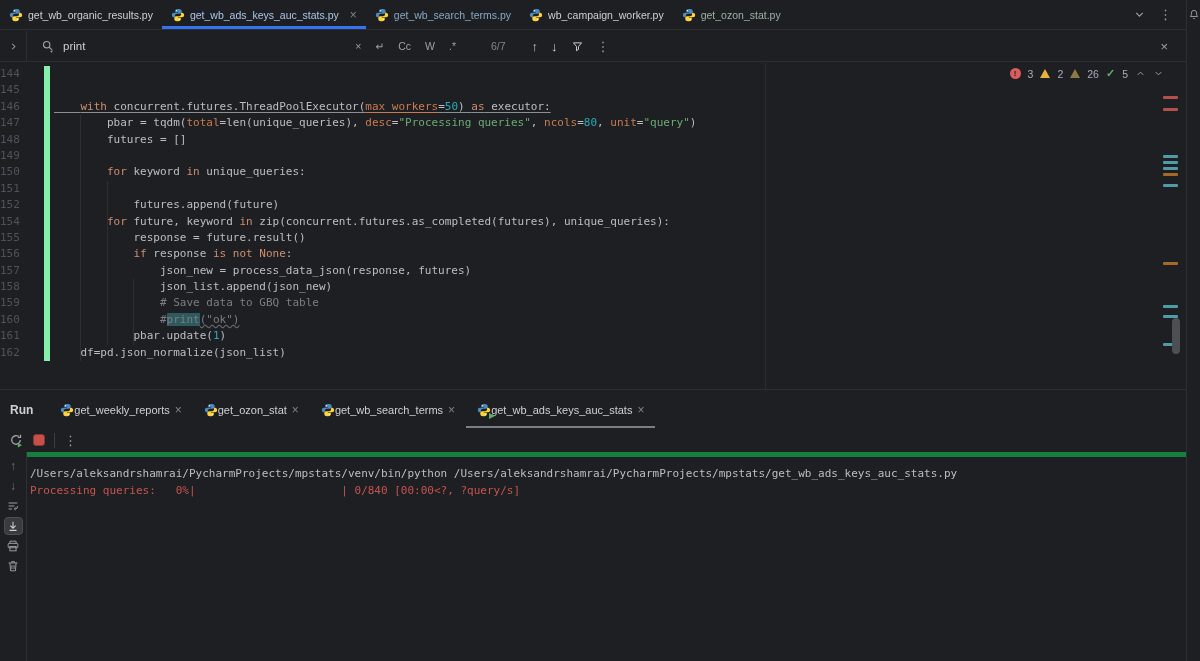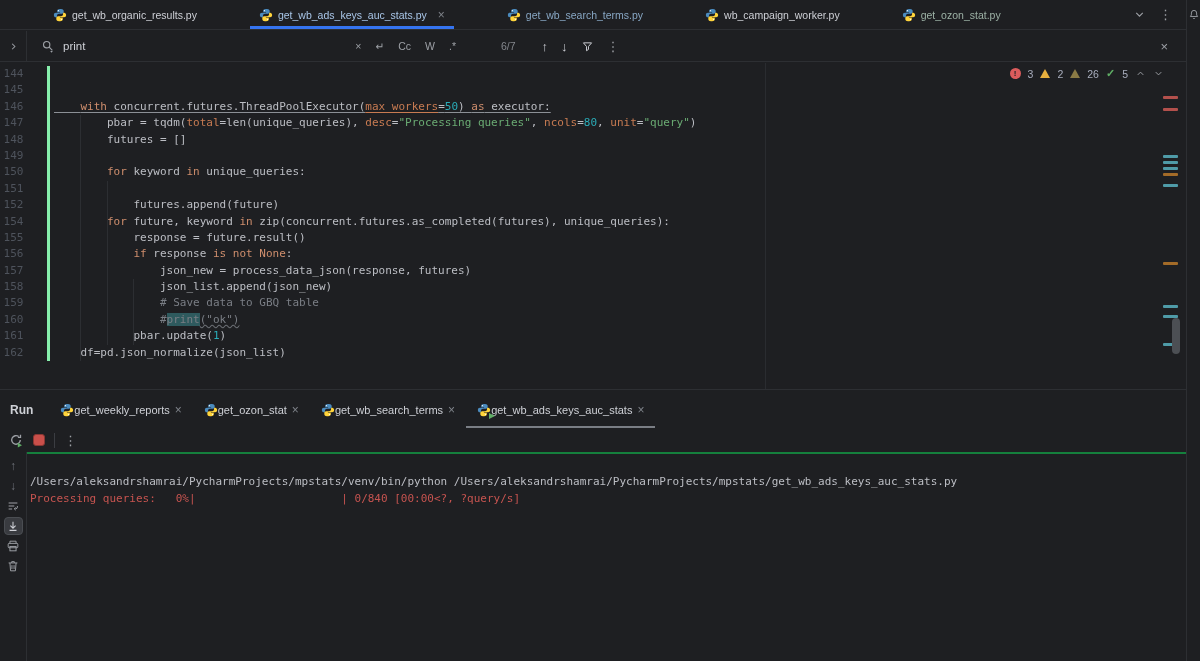--- a/index.html
+++ b/index.html
@@ -5,51 +5,51 @@
   * { margin:0; padding:0; box-sizing:border-box; }
   html,body { width:1200px; height:661px; overflow:hidden; background:#1e1f22;
               font-family:"Liberation Sans", sans-serif; }
   .ide { position:relative; width:1200px; height:661px; background:#1e1f22; color:#bcbec4; }
 
   
   .tabbar { position:absolute; left:0; top:0; width:1186px; height:30px;
             display:flex; align-items:stretch; border-bottom:1px solid #2d2f33; overflow:hidden; }
   .tabs { display:flex; align-items:stretch; flex:1; overflow:hidden; white-space:nowrap; }
   .tab { display:flex; align-items:center; gap:5px; padding:0 9px; font-size:10.5px;
-         color:#9da0a6; position:relative; cursor:default;margin-left:44px; }
+         color:#9da0a6; position:relative; cursor:default; }
   .tab.active { box-shadow: inset 0 -3px 0 #3574f0; }
   .tab-close { color:#7f838a; font-size:12px; margin-left:6px; line-height:1; }
   .tabbar-right { display:flex; align-items:center; gap:13px; padding:0 14px 0 6px; color:#9da0a6; }
   .glyph { font-size:13px; color:#9da0a6; line-height:1; }
 
   
   .right-strip { position:absolute; right:0; top:0; width:14px; height:661px;
                  border-left:1px solid #2d2f33; background:#1e1f22; }
   .right-strip svg { display:block; margin:8px auto 0 auto; }
 
   
   .searchbar { position:absolute; left:0; top:31px; width:1186px; height:31px;
                display:flex; align-items:center; border-bottom:1px solid #2d2f33; background:#1e1f22; }
   .sb-expand { width:26px; display:flex; justify-content:center; align-items:center; }
   .sb-sep { width:1px; height:31px; background:#2d2f33; }
   .search-field { display:flex; align-items:center; width:432px; padding-left:14px; gap:8px; }
   .search-input { flex:1; background:transparent; border:none; outline:none; color:#ced0d6;
                   font-size:11.5px; font-family:"Liberation Sans",sans-serif; }
   .sb-opt { font-size:10.5px; color:#9da0a6; padding:0 3px; }
-  .sb-count { font-size:10.5px; color:#84878d; margin-left:42px; }
+  .sb-count { font-size:10.5px; color:#84878d; margin-left:32px; }
   .sb-nav { display:flex; align-items:center; gap:13px; margin-left:26px; color:#ced0d6; }
   .sb-close { margin-left:auto; margin-right:18px; color:#9da0a6; font-size:13px; }
 
   
   .editor { position:absolute; left:0; top:63px; width:1186px; height:327px; overflow:hidden;
             border-bottom:1px solid #2d2f33; }
   .code-lines { padding-top:3px; font-family:"DejaVu Sans Mono", monospace; font-size:11px; }
   .line-row { display:flex; height:16.4px; line-height:16.4px; }
-  .ln { flex:none; width:50px; padding-right:20px; text-align:center; color:#4e535c;
-        border-right:3px solid #86efac; }
+  .ln { flex:none; width:50px; padding-right:20px; text-align:left; color:#4e535c;
+        border-right:6px solid #86efac; }
   .lc { padding-left:4px; white-space:pre; color:#bcbec4; }
   .t-kw  { color:#cf8e6d; }
   .t-np  { color:#c87b52; }
   .t-num { color:#2aacb8; }
   .t-str { color:#6aab73; }
   .t-com { color:#7a7e85; }
   .t-match { background:#2e5a5e; }
   .t-wavy { text-decoration:underline; text-decoration-style:wavy; text-decoration-color:#6b6e74; }
   .u-line span { text-decoration:underline; text-decoration-color:#8c9096; text-underline-offset:2px; }
   .u-line .t-np { text-decoration-color:#c87b52; }
@@ -90,21 +90,21 @@
                  display:flex; align-items:center; gap:9px; padding-left:8px; }
   .stop-btn { width:12px; height:12px; background:#c94f4a; border:1px solid #8a3733; border-radius:3px; }
   .tb-sep { width:1px; height:15px; background:#3b3d42; }
 
   .console-row { position:absolute; left:0; top:452px; width:1186px; height:209px; display:flex; }
   .console-gutter { flex:none; width:27px; border-right:1px solid #2d2f33;
                     display:flex; flex-direction:column; align-items:center; padding-top:5px; gap:2px; }
   .cg-btn { width:19px; height:18px; display:flex; align-items:center; justify-content:center;
             color:#6f737a; font-size:12px; border-radius:4px; }
   .cg-btn.selected { background:#393b40; border:1px solid #4a4d52; }
-  .console-content { flex:1; border-top:2px solid #15803d; padding:19px 0 0 3px;
+  .console-content { flex:1; border-top:5px solid #15803d; padding:8px 0 0 3px;
                      font-family:"DejaVu Sans Mono", monospace; font-size:11px; line-height:17px; }
   .con-line1 { color:#bcbec4; white-space:pre; }
   .con-line2 { color:#c75450; white-space:pre; }
 </style>
 </head>
 <body>
 
 <div class="ide">
 
   <div class="tabbar">

